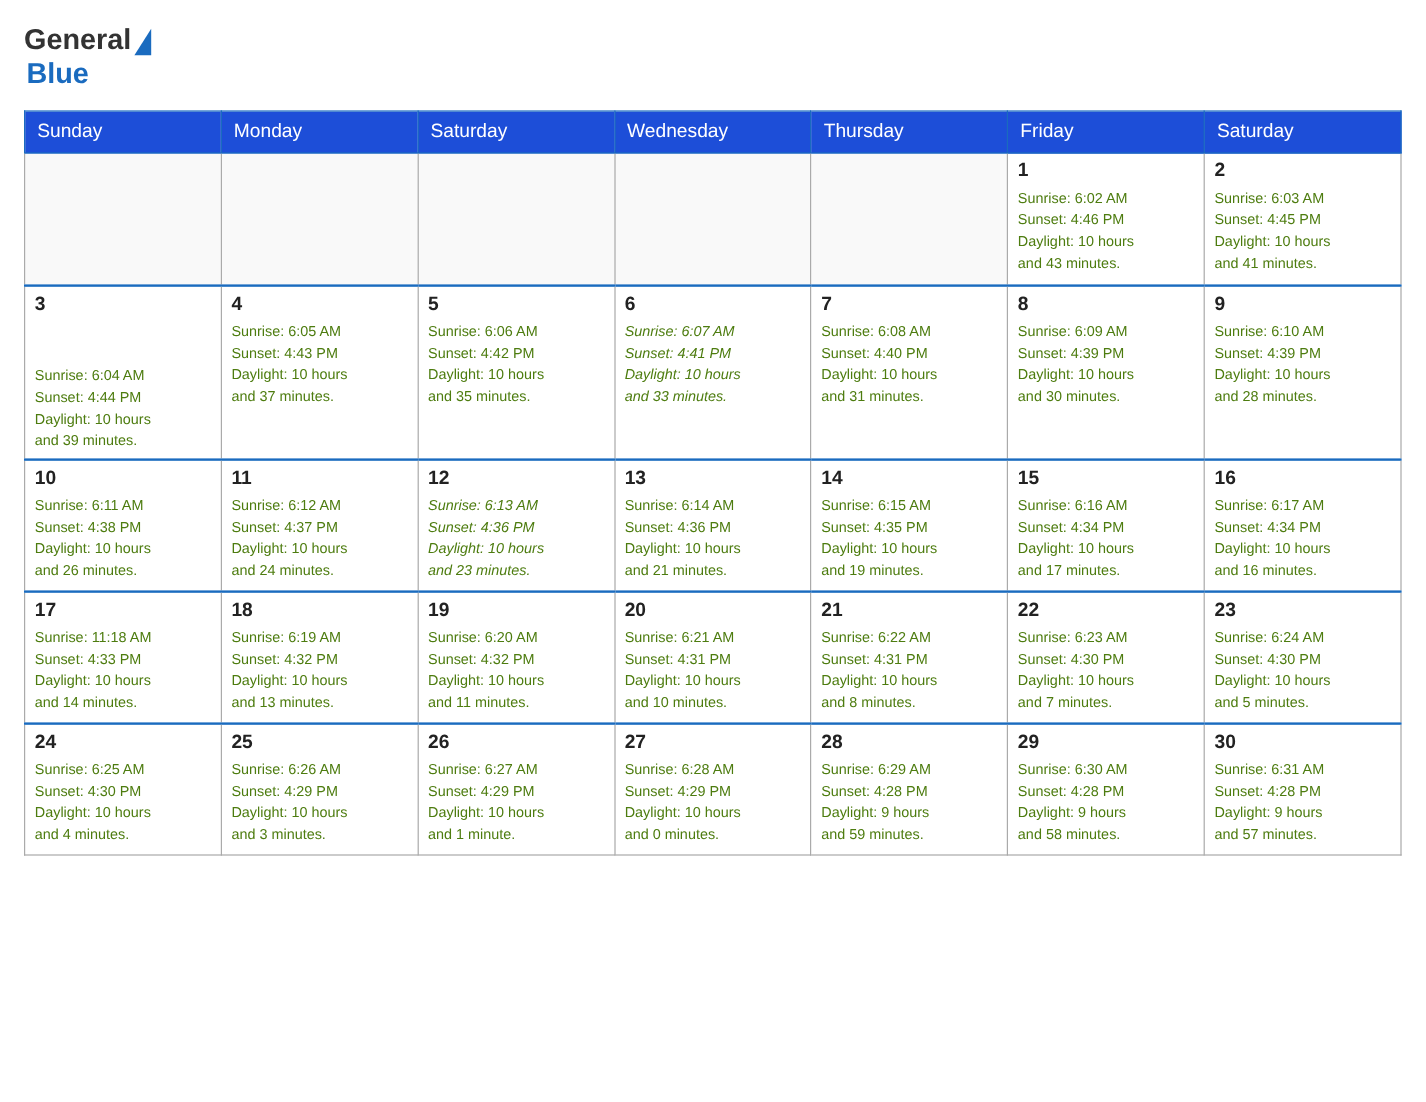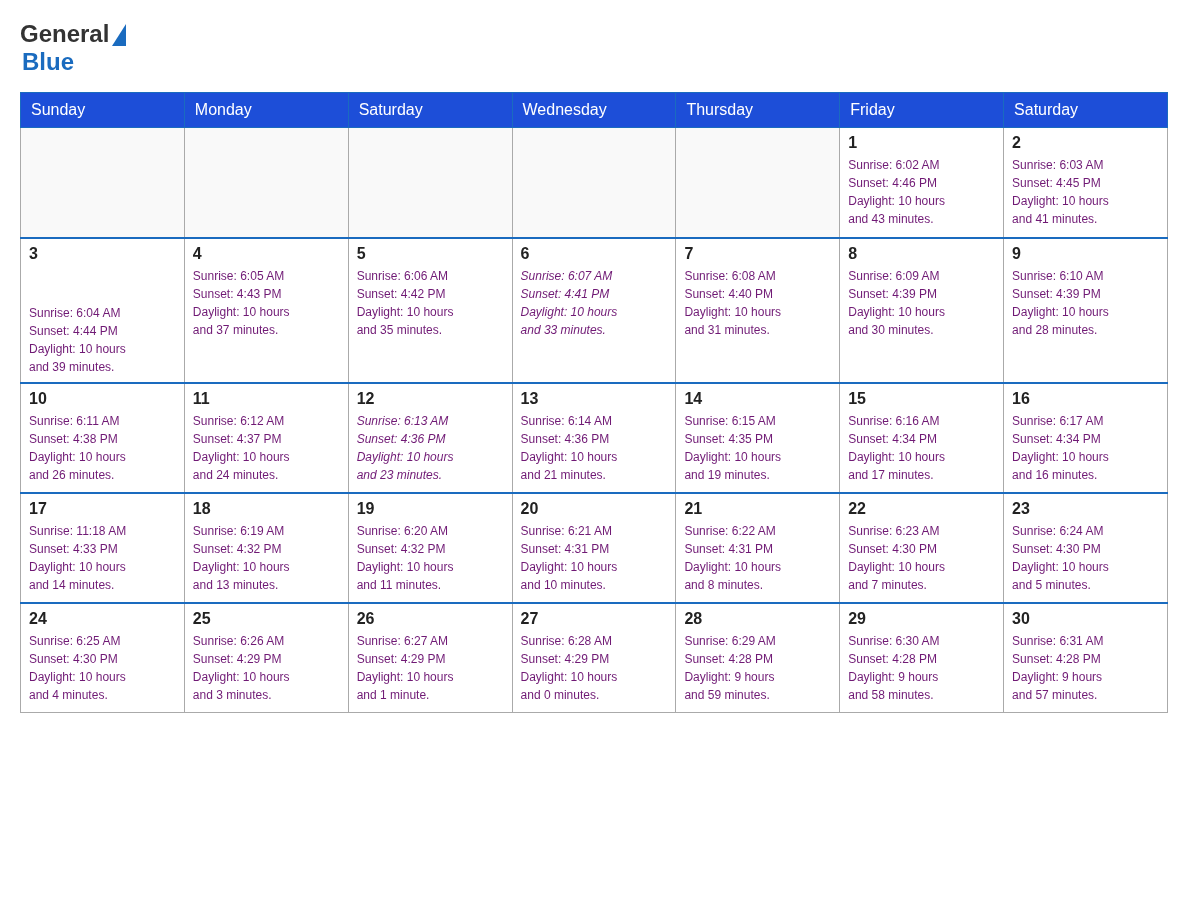--- a/index.html
+++ b/index.html
@@ -63,21 +63,21 @@
     }
     .day-number {
       font-size: 16px;
       font-weight: bold;
       color: #222;
       display: block;
       margin-bottom: 4px;
     }
     .day-info {
       font-size: 12px;
-      color: #701a75;
+      color: #4d7c0f;
       line-height: 1.5;
     }
     .empty-cell {
       background: #f9f9f9;
     }
     .row-divider td {
       border-top: 2px solid #1a6bbf;
     }
   </style>
 </head>

